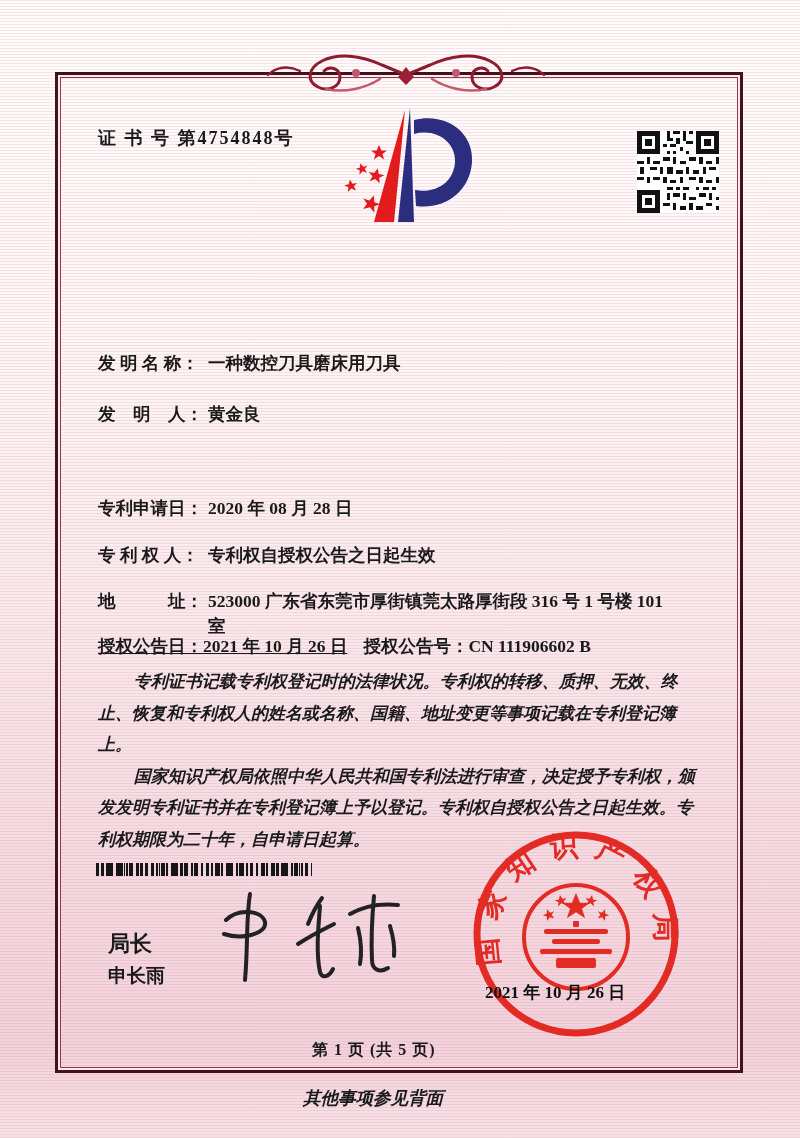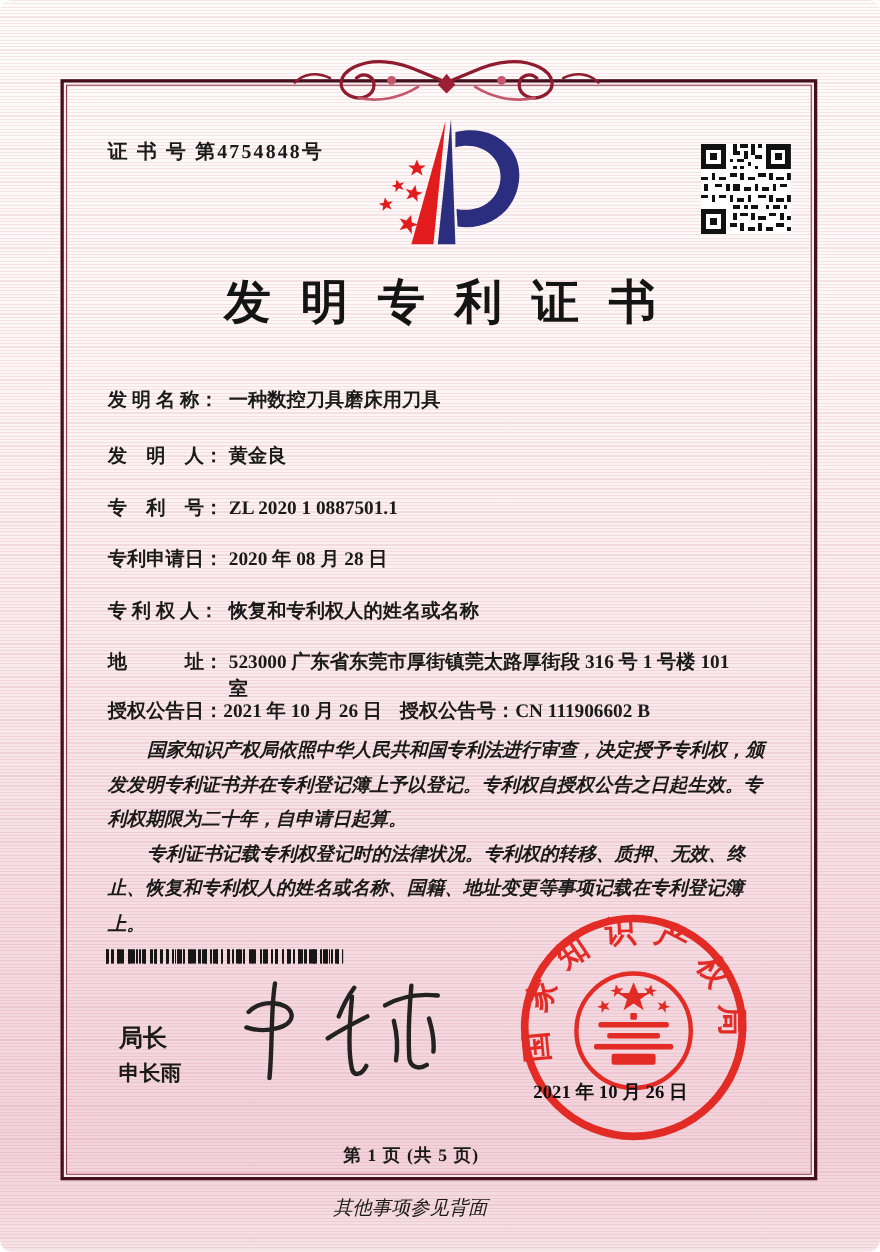--- a/index.html
+++ b/index.html
@@ -7,21 +7,20 @@
     width:800px;height:1138px;
     font-family:"Liberation Serif","DejaVu Serif",serif;
     color:#1a1a1a;
     background:#fff;
   }
   .page{
     position:relative;width:800px;height:1138px;overflow:hidden;
     background:
       repeating-linear-gradient(180deg, rgba(205,110,135,0.16) 0 1px, rgba(255,255,255,0) 1px 3px),
       linear-gradient(180deg,#fefcfb 0%,#fdf6f5 30%,#f9e9ec 55%,#f4d9e0 78%,#f2d2db 92%,#f6e3e8 100%);
-    border-radius: 11px;
   }
   .frame{
     position:absolute;left:55px;top:72px;width:682px;height:995px;
     border:3px solid #45101d;
     box-shadow: inset 0 0 0 2px #f8ecee, inset 0 0 0 3px #93394c;
   }
   .cert-no{
     position:absolute;left:98px;top:126px;
     font-size:18px;font-weight:600;letter-spacing:2px;
   }
@@ -33,21 +32,21 @@
     letter-spacing:27px;text-indent:27px;color:#141414;
   }
   .field{
     position:absolute;left:98px;width:644px;display:flex;
     font-size:17.5px;font-weight:700;line-height:25px;
   }
   .field .lab{flex:none;width:110px;}
   .field .val{flex:1;}
   .f1{top:351px}.f2{top:402px}.f3{top:449px}.f4{top:496px}.f5{top:543px}
   .f6{top:589px}.f7{top:634px}
-  .f7 .grp{display:flex;}
+  .f7 .grp{display:flex;text-decoration:underline;}
   .f7 .grp2{margin-left:16px;display:flex;}
   .body-text{
     position:absolute;left:98px;top:666px;width:606px;
     font-size:17px;font-weight:700;line-height:31.5px;
   }
   .body-text p{margin:0;text-indent:2.1em;font-style:italic;}
   .barcode{
     position:absolute;left:96px;top:863px;width:216px;height:13px;
     background:
       repeating-linear-gradient(90deg,#161616 0 2px,transparent 2px 5px),
@@ -56,21 +55,21 @@
   }
   .sig-title{position:absolute;left:108px;top:929px;font-size:22px;font-weight:700;}
   .sig-name{position:absolute;left:108px;top:963px;font-size:19px;font-weight:700;}
   .signature{position:absolute;left:208px;top:884px;width:218px;height:108px;}
   .seal{position:absolute;left:471px;top:829px;width:210px;height:210px;opacity:.95;}
   .seal-date{
     position:absolute;left:455px;top:981px;width:200px;text-align:center;
     font-size:17px;font-weight:700;color:#101010;
   }
   .page-info{position:absolute;left:312px;top:1040px;font-size:16px;font-weight:700;letter-spacing:1px;}
-  .footer-note{position:absolute;left:303px;top:1086px;font-size:17.5px;font-weight:400;font-style:italic;}
+  .footer-note{position:absolute;left:303px;top:1086px;font-size:17.5px;font-weight:700;font-style:italic;}
   .ornament{position:absolute;left:260px;top:45px;width:292px;height:60px;}
 </style>
 </head>
 <body>
 
 <div class="page">
 
   <div class="frame"></div>
 
   <svg class="ornament" viewBox="0 0 292 60">
@@ -109,63 +108,58 @@
       <rect x="0" y="0" width="7" height="7"></rect>
         <rect x="18" y="0" width="7" height="7"></rect>
         <rect x="0" y="18" width="7" height="7"></rect>
       <rect x="2" y="2" width="3" height="3" fill="#111" stroke="#fff" stroke-width="1"></rect>
       <rect x="20" y="2" width="3" height="3" fill="#111" stroke="#fff" stroke-width="1"></rect>
       <rect x="2" y="20" width="3" height="3" fill="#111" stroke="#fff" stroke-width="1"></rect>
       <path d="M9 0h1v2h-1zM11 0h2v1h-2zM14 0h1v3h-1zM16 0h1v1h-1zM9 2h2v1h-2zM12 2h1v2h-1zM15 3h2v1h-2zM8 4h1v1h-1zM10 4h2v1h-2zM13 5h1v1h-1zM9 6h1v1h-1zM11 6h1v1h-1zM15 6h1v1h-1zM0 9h2v1h-2zM3 8h1v2h-1zM5 9h2v1h-2zM8 8h2v1h-2zM11 8h1v2h-1zM13 9h2v1h-2zM16 8h2v1h-2zM19 8h1v2h-1zM21 9h2v1h-2zM24 8h1v2h-1zM1 11h1v2h-1zM4 11h2v1h-2zM7 11h1v2h-1zM9 11h2v2h-2zM12 12h2v1h-2zM15 11h1v2h-1zM17 12h2v1h-2zM20 11h1v2h-1zM22 11h2v1h-2zM0 14h2v1h-2zM3 14h1v2h-1zM5 14h2v1h-2zM8 14h1v2h-1zM10 15h2v1h-2zM13 14h1v2h-1zM16 14h2v1h-2zM19 14h1v2h-1zM21 15h2v1h-2zM24 14h1v2h-1zM9 17h2v1h-2zM12 17h1v1h-1zM14 17h2v1h-2zM18 17h1v1h-1zM20 17h2v1h-2zM23 17h1v1h-1zM9 19h1v2h-1zM11 19h2v1h-2zM14 19h1v2h-1zM16 20h2v1h-2zM19 19h2v1h-2zM22 19h1v2h-1zM24 20h1v1h-1zM8 22h2v1h-2zM11 22h1v2h-1zM13 23h2v1h-2zM16 22h1v2h-1zM18 23h2v1h-2zM21 22h2v1h-2zM24 23h1v1h-1z"></path>
     </g>
   </svg>
 
-  <div class="title">发明专利证书</div>
 
   <div class="field f1">
     <span class="lab">发 明 名 称：</span>
     <span class="val">一种数控刀具磨床用刀具</span>
   </div>
   <div class="field f2">
     <span class="lab">发　明　人：</span>
     <span class="val">黄金良</span>
   </div>
-  <div class="field f3">
-    <span class="lab">专　利　号：</span>
-    <span class="val">ZL 2020 1 0887501.1</span>
-  </div>
   <div class="field f4">
     <span class="lab">专利申请日：</span>
     <span class="val">2020 年 08 月 28 日</span>
   </div>
   <div class="field f5">
     <span class="lab">专 利 权 人：</span>
-    <span class="val">恢复和专利权人的姓名或名称</span>
+    <span class="val">专利权自授权公告之日起生效</span>
   </div>
   <div class="field f6">
     <span class="lab">地　　　址：</span>
     <span class="val">
       <span style="display:block">523000 广东省东莞市厚街镇莞太路厚街段 316 号 1 号楼 101</span>
       <span style="display:block">室</span>
     </span>
   </div>
   <div class="field f7">
     <span class="grp">
       <span>授权公告日：</span>
       <span>2021 年 10 月 26 日</span>
     </span>
     <span class="grp2">
       <span>授权公告号：</span>
       <span>CN 111906602 B</span>
     </span>
   </div>
 
   <div class="body-text">
+    <p>专利证书记载专利权登记时的法律状况。专利权的转移、质押、无效、终止、恢复和专利权人的姓名或名称、国籍、地址变更等事项记载在专利登记簿上。</p>
     <p>国家知识产权局依照中华人民共和国专利法进行审查，决定授予专利权，颁发发明专利证书并在专利登记簿上予以登记。专利权自授权公告之日起生效。专利权期限为二十年，自申请日起算。</p>
-    <p>专利证书记载专利权登记时的法律状况。专利权的转移、质押、无效、终止、恢复和专利权人的姓名或名称、国籍、地址变更等事项记载在专利登记簿上。</p>
   </div>
 
   <div class="barcode"></div>
 
   <div class="sig-title">局长</div>
   <div class="sig-name">申长雨</div>
   <svg class="signature" viewBox="0 0 218 108">
     <g fill="none" stroke="#222" stroke-width="4" stroke-linecap="round">
       <path d="M42 10 C38 34 40 64 37 96"></path>
       <path d="M18 36 C30 24 54 26 57 38 C59 50 34 56 16 50"></path>

